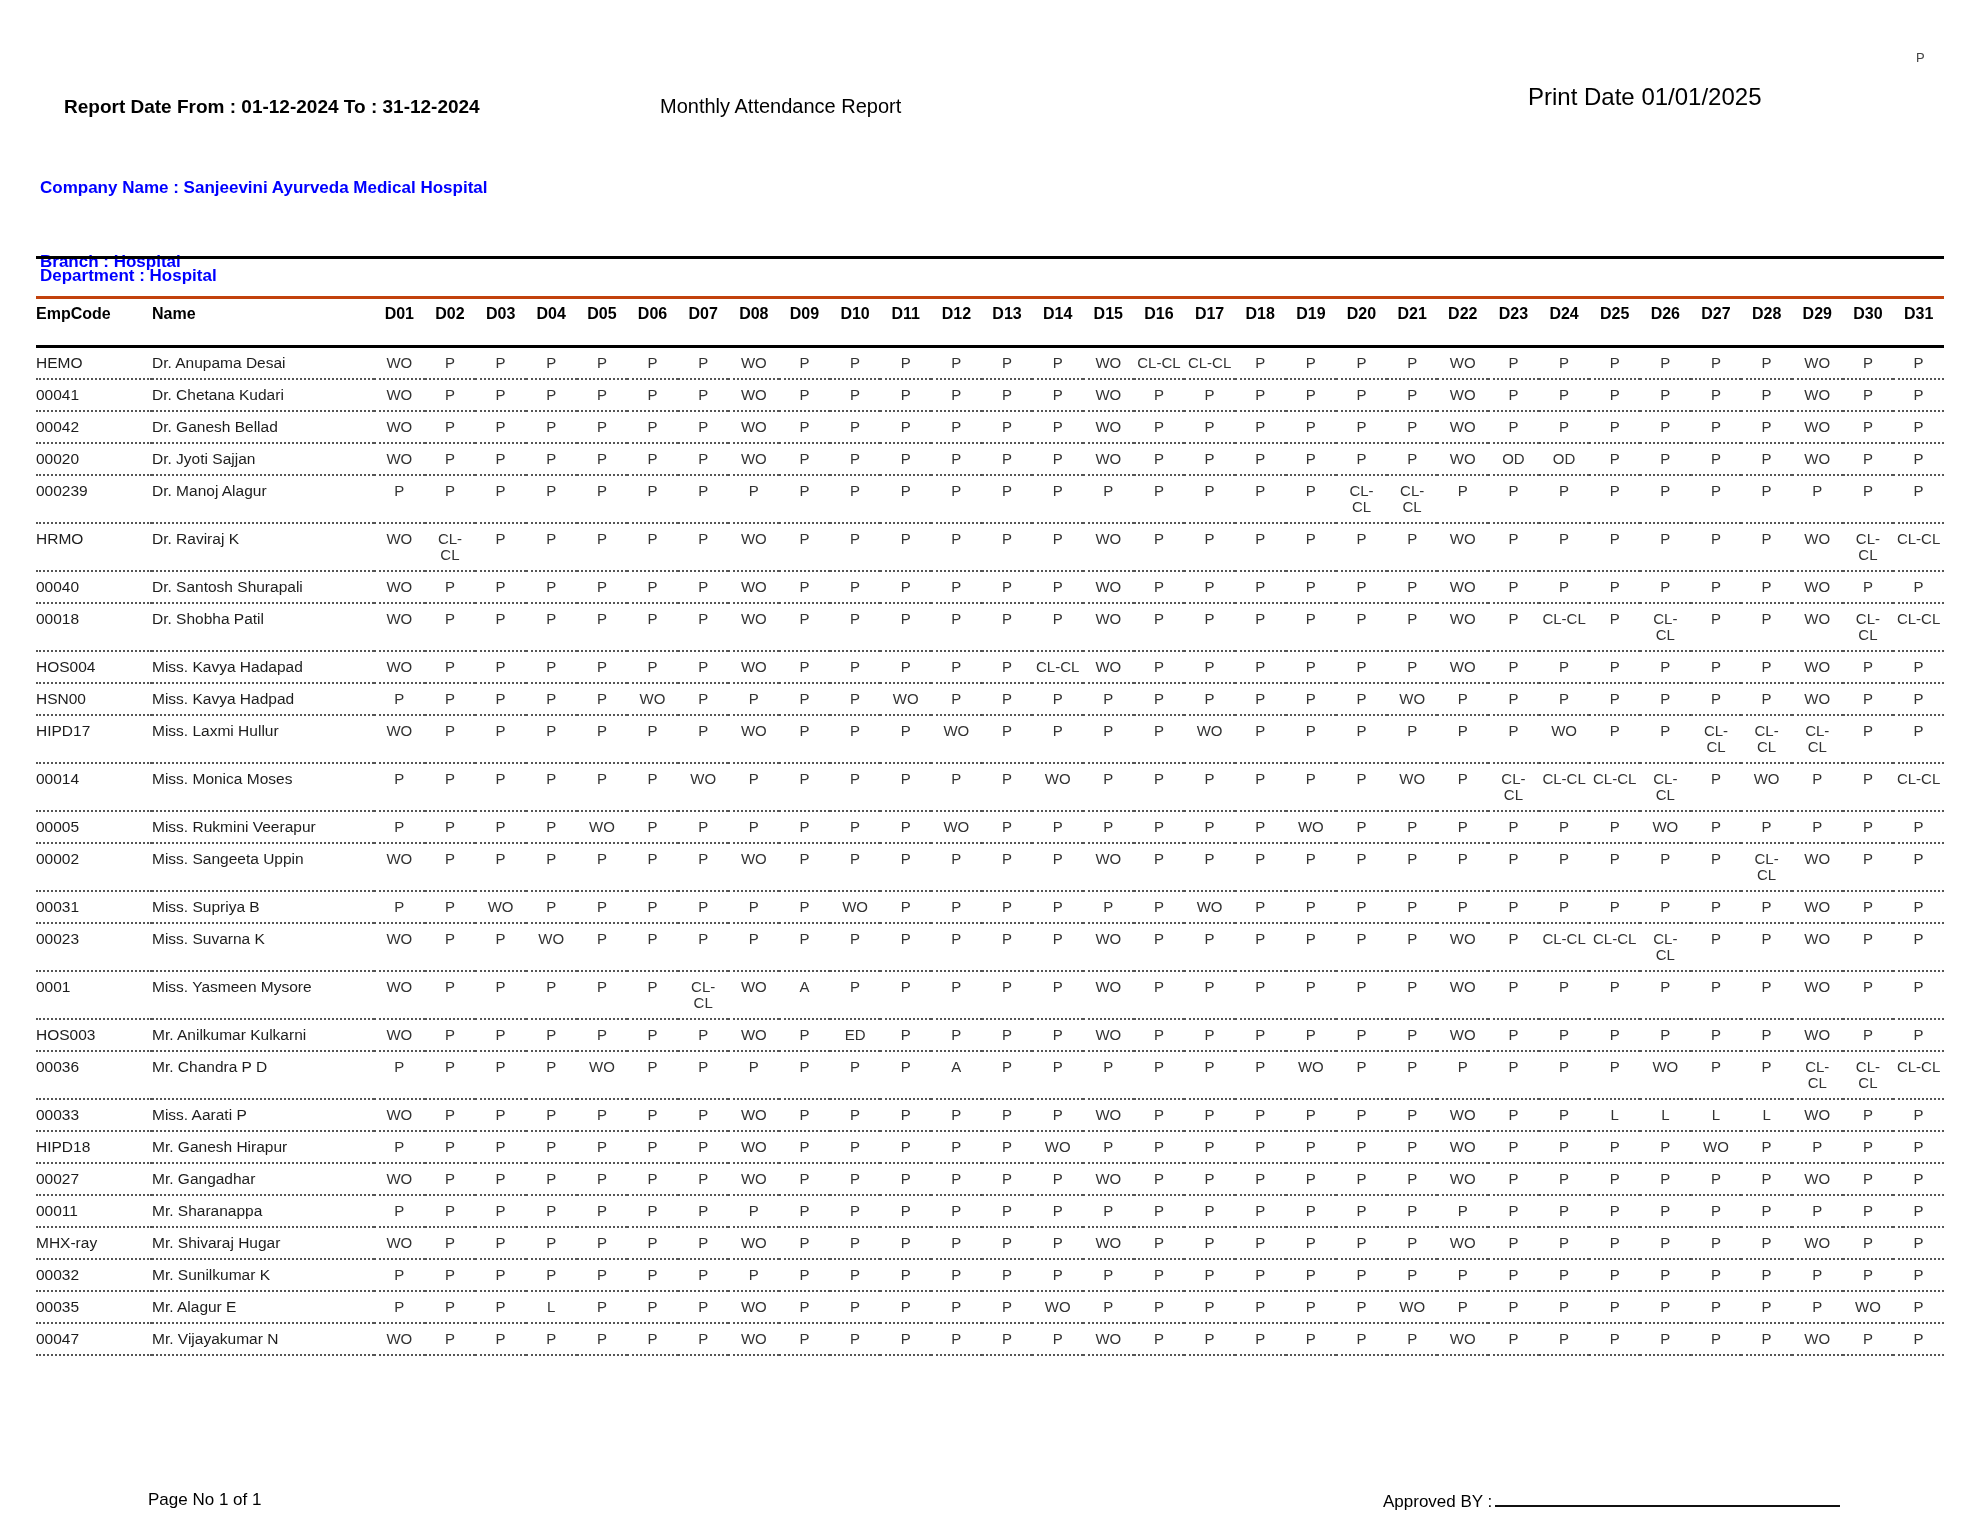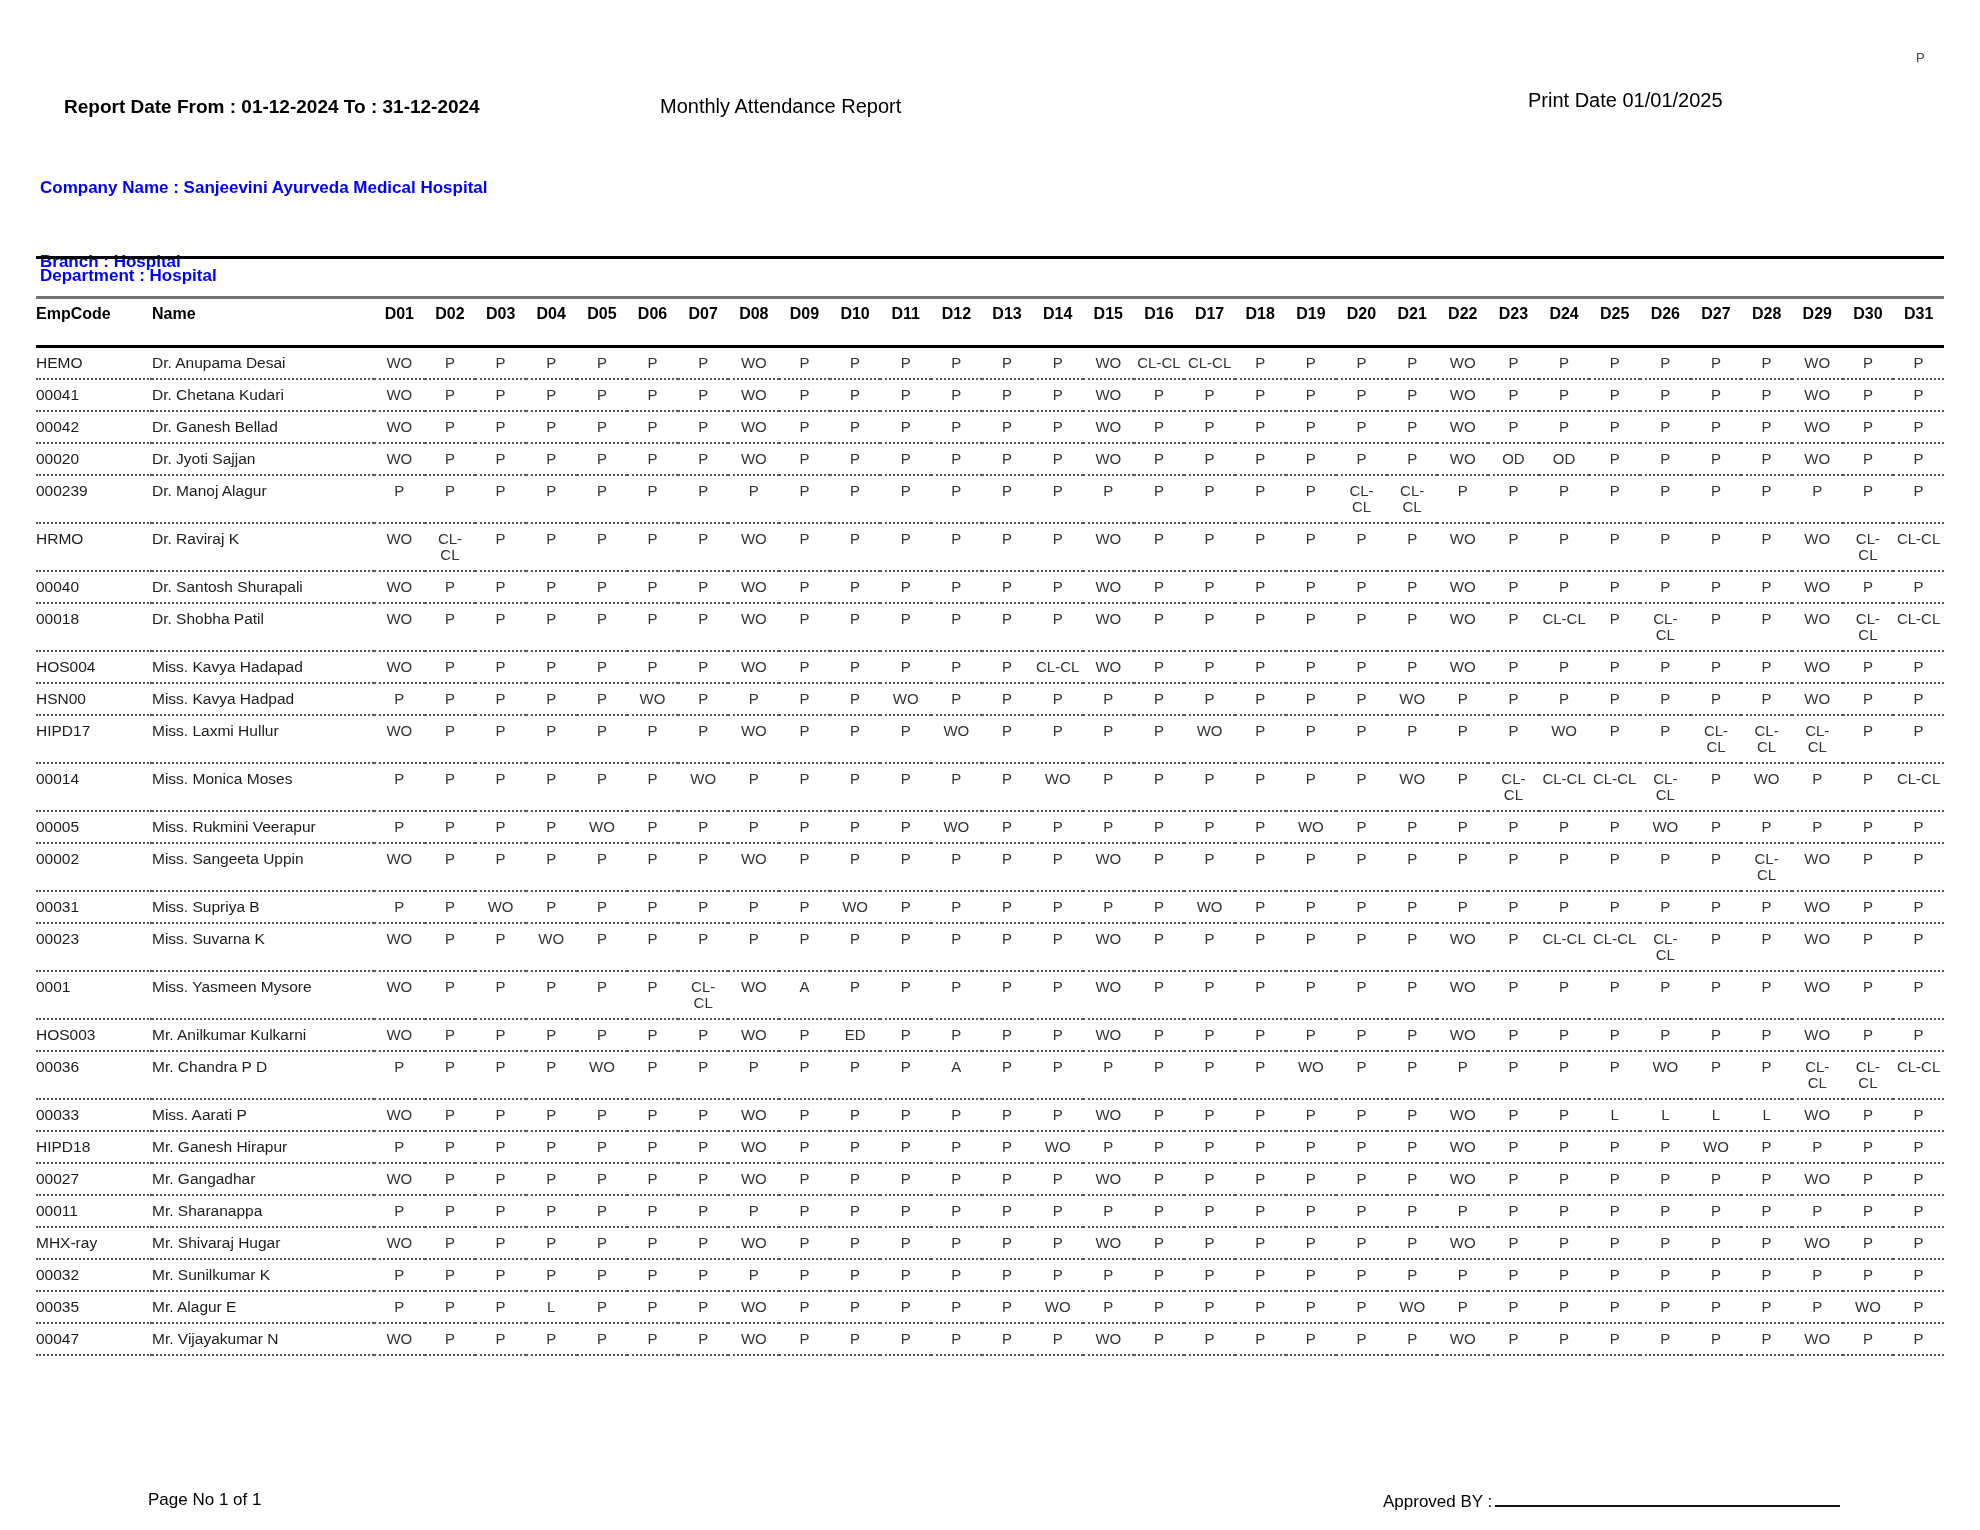--- a/index.html
+++ b/index.html
@@ -3,34 +3,34 @@
 <meta charset="utf-8">
 <style>
   html,body { margin:0; padding:0; background:#ffffff; }
   .page {
     position:relative; width:1980px; height:1530px; background:#ffffff;
     font-family:"Liberation Sans", sans-serif; color:#111; overflow:hidden;
   }
   .corner-mark { position:absolute; left:1916px; top:50px; font-size:13px; color:#444; }
   .hdr-date  { position:absolute; left:64px;  top:96px; font-size:19px; font-weight:bold; color:#000; }
   .hdr-title { position:absolute; left:660px; top:95px; font-size:20px; font-weight:normal; color:#000; }
-  .hdr-print { position:absolute; left:1528px; top:89px; font-size:20px; color:#000; }
+  .hdr-print { position:absolute; left:1528px; top:83px; font-size:24px; color:#000; }
   .meta { position:absolute; left:40px; font-size:17px; font-weight:bold; color:#0000ff; }
   .company { top:178px; }
   .branch  { top:224px;margin-top:28px; }
   .rule-dept { position:absolute; left:36px; top:256px; width:1908px; height:3px; background:#000; }
   .dept    { top:266px; }
 
   table.att {
     position:absolute; left:36px; top:296px; width:1908px;
     border-collapse:collapse; table-layout:fixed;
   }
   table.att th {
     font-size:16px; font-weight:bold; color:#000;
-    border-top:3px solid #737373; border-bottom:3px solid #000;
+    border-top:3px solid #c2410c; border-bottom:3px solid #000;
     padding:6px 0 22px 0; text-align:center; vertical-align:top;
   }
   table.att th.left { text-align:left; }
   table.att td {
     font-size:15px; color:#333; text-align:center; vertical-align:top;
     border-bottom:2px dotted #555; padding:7px 0; line-height:16px;
     white-space:pre-line; overflow:hidden;
   }
   table.att td.code, table.att td.name {
     text-align:left; color:#1d1d1d; font-size:15.5px; white-space:nowrap;

